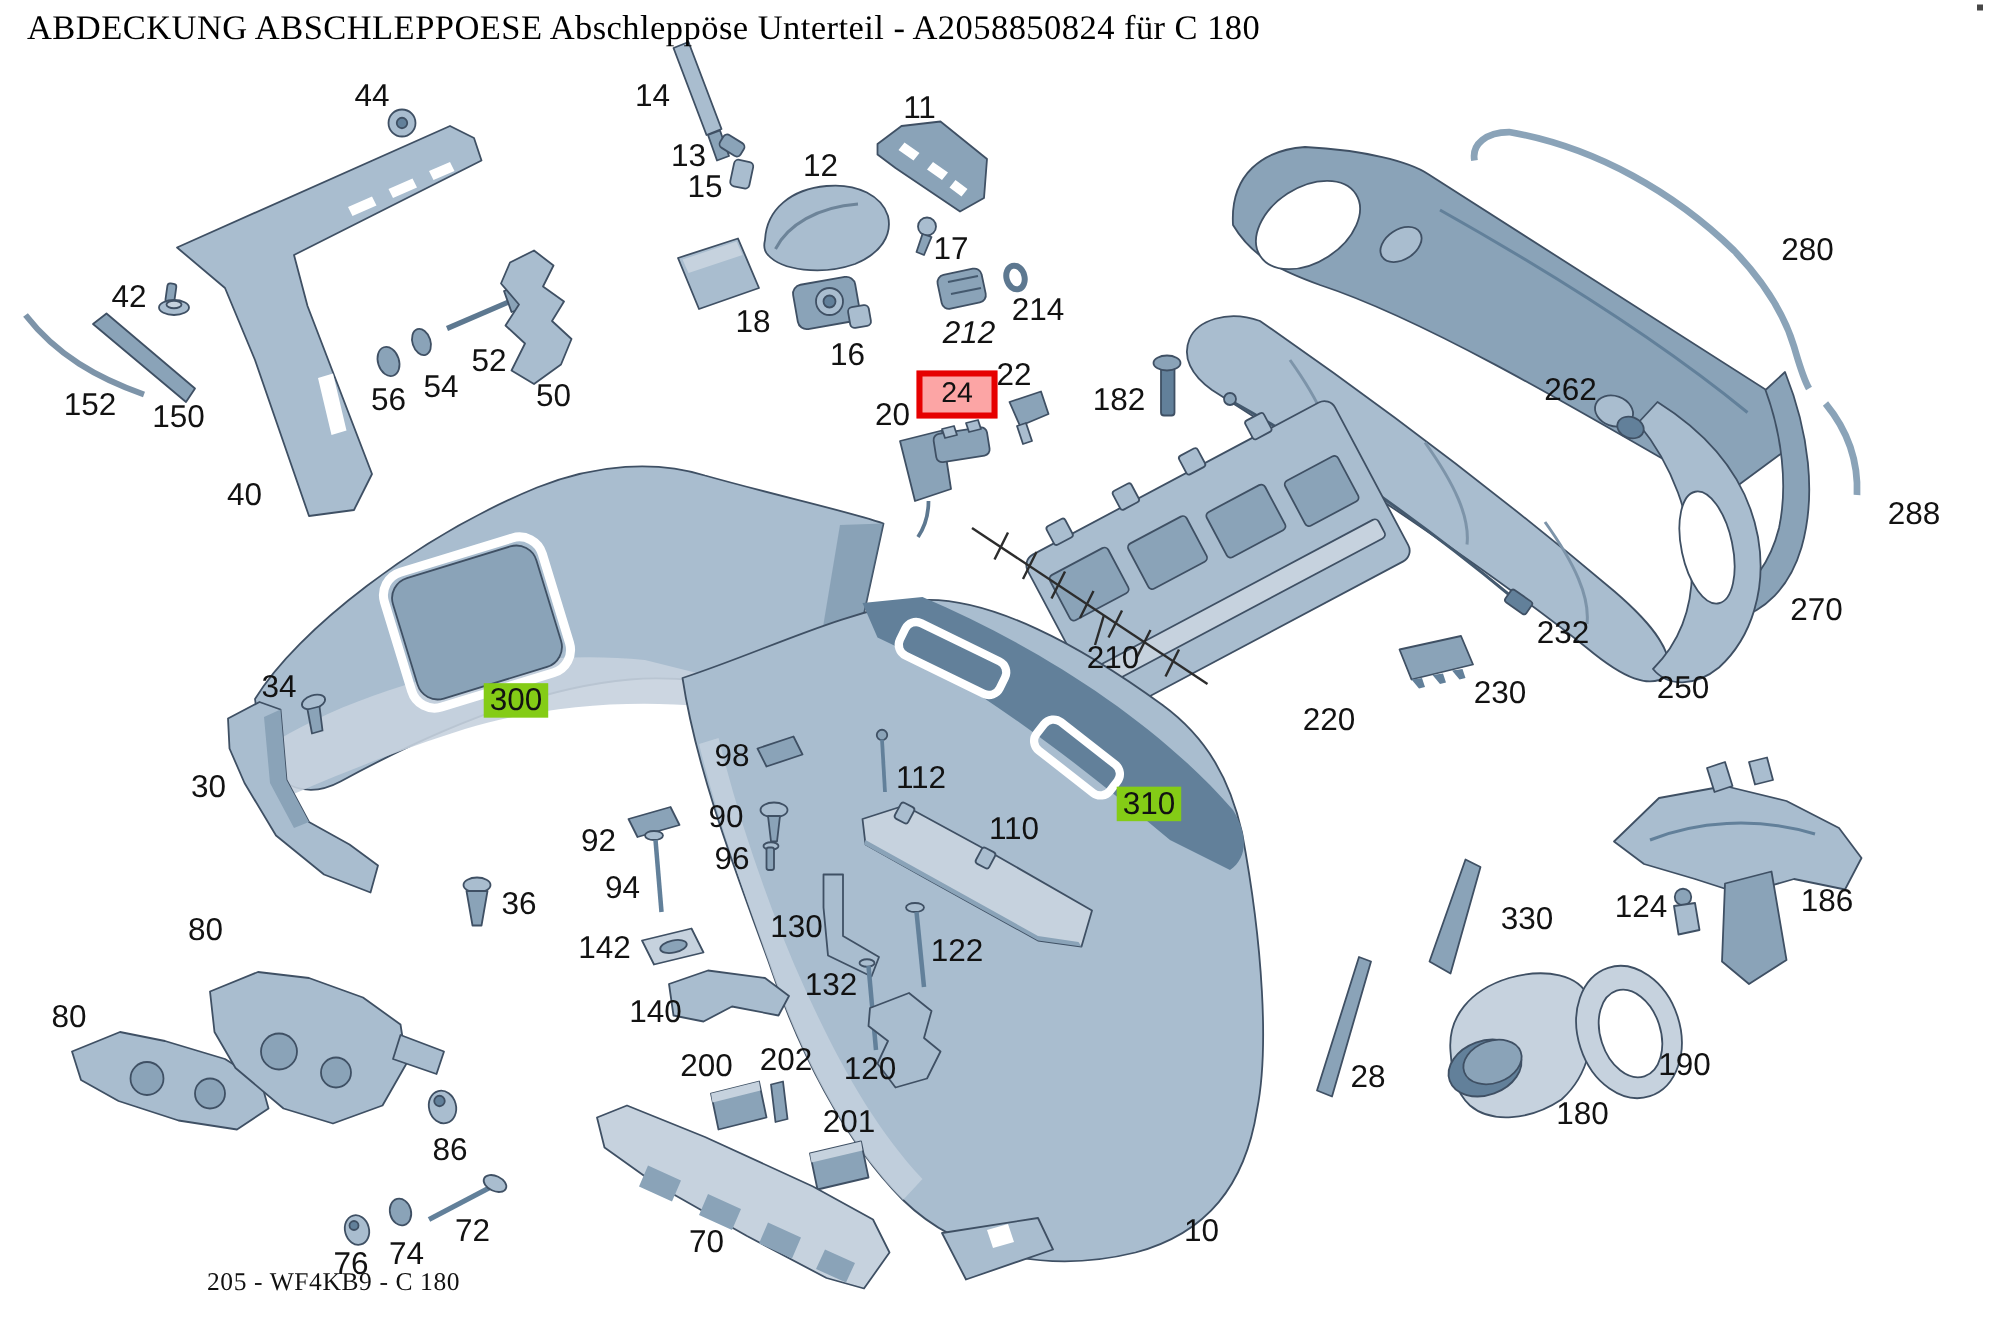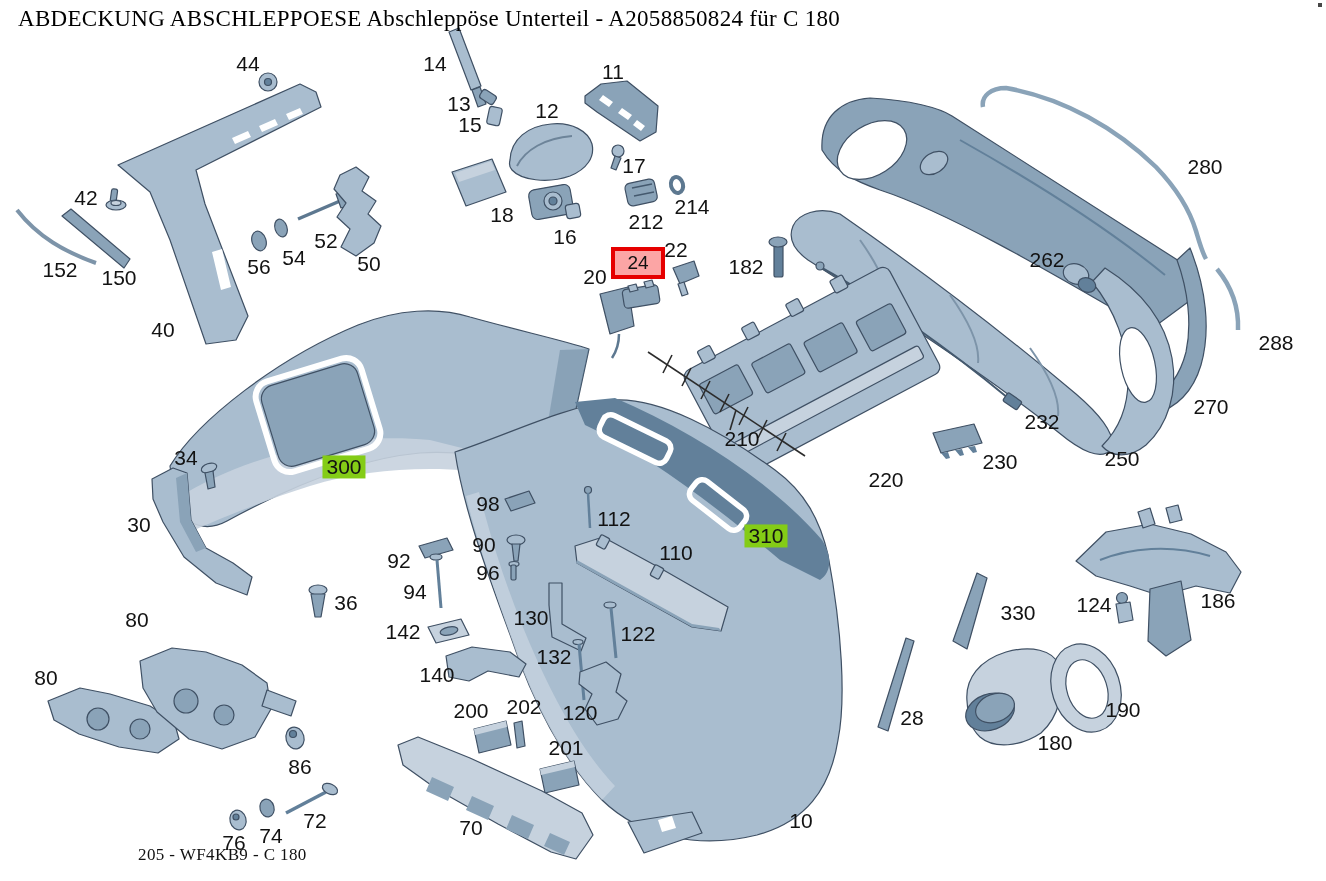--- a/index.html
+++ b/index.html
@@ -343,21 +343,21 @@
 </div>
 
 <div class="labels-layer">
     <div class="part-label" style="left: 248px; top: 64px;">44</div>
     <div class="part-label" style="left: 435px; top: 64px;">14</div>
     <div class="part-label" style="left: 459px; top: 104px;">13</div>
     <div class="part-label" style="left: 470px; top: 125px;">15</div>
     <div class="part-label" style="left: 547px; top: 111px;">12</div>
     <div class="part-label" style="left: 613px; top: 72px;">11</div>
     <div class="part-label" style="left: 634px; top: 166px;">17</div>
-    <div class="part-label" style="left: 646px; top: 222px;">212</div>
+    <div class="part-label" style="left: 646px; top: 222px; font-style: italic;">212</div>
     <div class="part-label" style="left: 692px; top: 207px;">214</div>
     <div class="part-label" style="left: 502px; top: 215px;">18</div>
     <div class="part-label" style="left: 565px; top: 237px;">16</div>
     <div class="part-label" style="left: 86px; top: 198px;">42</div>
     <div class="part-label" style="left: 60px; top: 270px;">152</div>
     <div class="part-label" style="left: 119px; top: 278px;">150</div>
     <div class="part-label" style="left: 259px; top: 267px;">56</div>
     <div class="part-label" style="left: 294px; top: 258px;">54</div>
     <div class="part-label" style="left: 326px; top: 241px;">52</div>
     <div class="part-label" style="left: 369px; top: 264px;">50</div>

